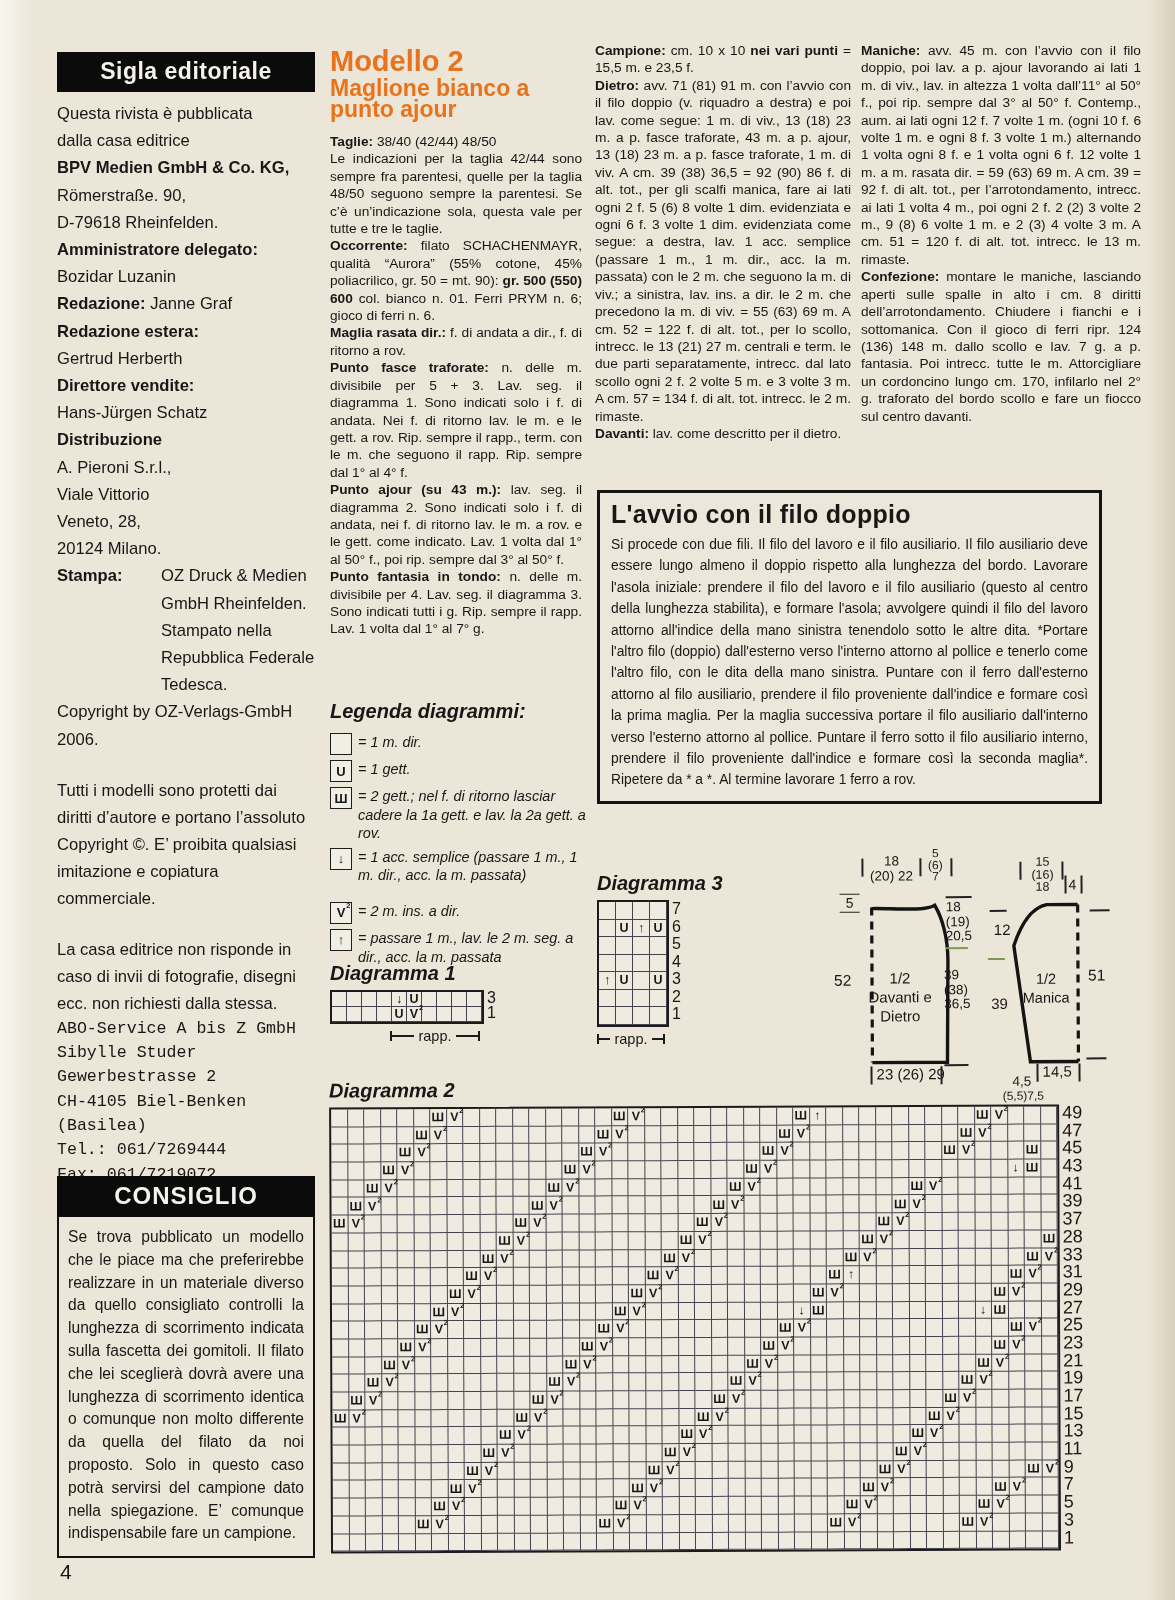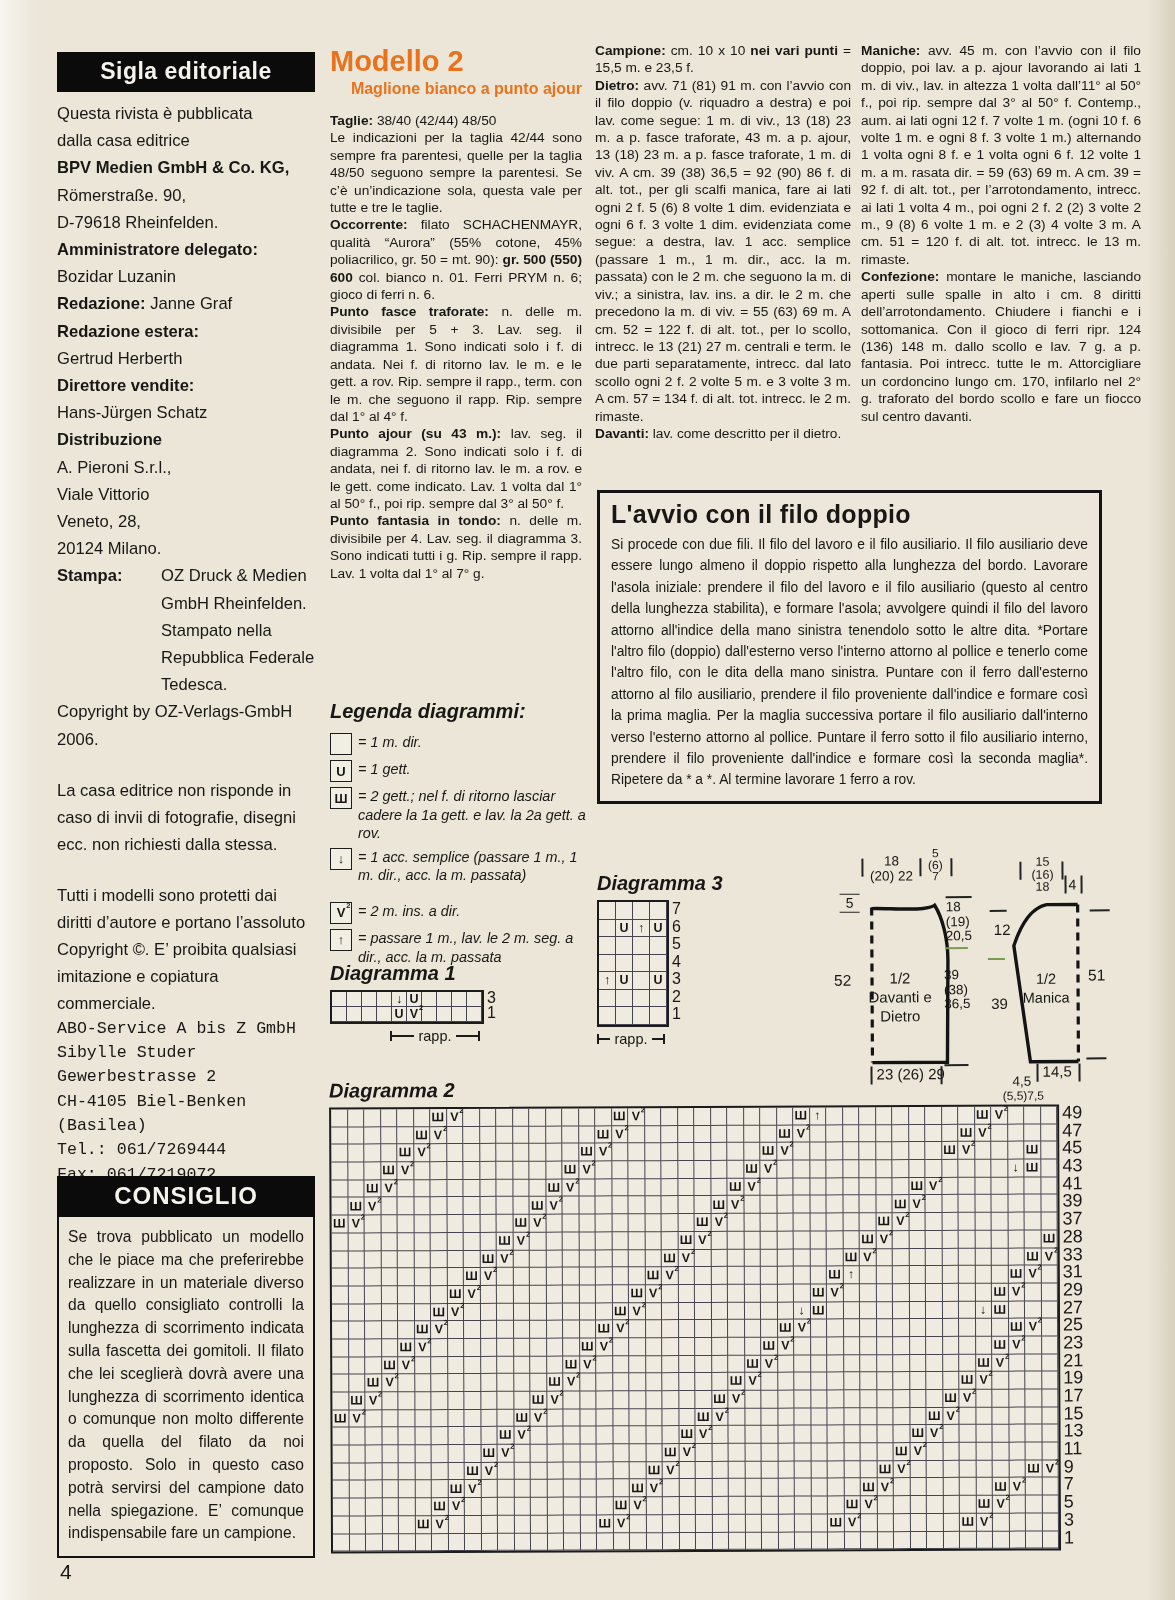--- a/index.html
+++ b/index.html
@@ -31,22 +31,22 @@
   .cbox{border:2.5px solid #121212;border-top:none;padding:9px 9px 11px;
         font-size:15.6px;line-height:22.8px;text-align:justify;}
 
   
   .col{position:absolute;text-align:justify;}
   .col p{font-size:13.7px;line-height:17.4px;}
   .col2{left:330px;top:46px;width:252px;}
   .col3{left:595px;top:42px;width:256px;}
   .col4{left:861px;top:42px;width:280px;}
   .title-orange{color:#e8731c;font-weight:bold;font-size:29px;line-height:30px;text-align:left;}
-  .subtitle-orange{color:#e8731c;font-weight:bold;font-size:16px;line-height:21px;
-                   text-align:right;margin-top:2px;}
+  .subtitle-orange{color:#e8731c;font-weight:bold;font-size:23px;line-height:21px;
+                   text-align:left;margin-top:2px;}
   .colbody{margin-top:13px;}
 
   
   .avvio{position:absolute;left:597px;top:490px;width:505px;border:3px solid #141414;
          box-sizing:border-box;padding:7px 11px 10px;background:rgba(255,255,255,0.06);}
   .avvio-title{font-size:25px;font-weight:bold;letter-spacing:.3px;}
   .avvio-text{margin-top:5px;font-size:13.8px;line-height:21.4px;text-align:justify;}
 
   
   .legend{position:absolute;left:330px;top:700px;width:256px;}
@@ -132,22 +132,22 @@
             <div>GmbH Rheinfelden.</div>
             <div>Stampato nella</div>
             <div>Repubblica Federale</div>
             <div>Tedesca.</div>
           </div>
         </div>
       </div>
     <div class="side-copy">
         <p><span>Copyright by OZ-Verlags-GmbH 2006.</span></p>
       </div>
+    <p class="side-para">Tutti i modelli sono protetti dai diritti d’autore e portano l’assoluto Copyright ©. E’ proibita qualsiasi imitazione e copiatura commerciale.</p>
     <p class="side-para">La casa editrice non risponde in caso di invii di fotografie, disegni ecc. non richiesti dalla stessa.</p>
-    <p class="side-para">Tutti i modelli sono protetti dai diritti d’autore e portano l’assoluto Copyright ©. E’ proibita qualsiasi imitazione e copiatura commerciale.</p>
     <div class="side-service">
         <p>ABO-Service A bis Z GmbH</p>
         <p>Sibylle Studer</p>
         <p>Gewerbestrasse 2</p>
         <p>CH-4105 Biel-Benken (Basilea)</p>
         <p>Tel.: 061/7269444</p>
         <p>Fax: 061/7219072</p>
       </div>
   </aside>
 
@@ -160,20 +160,21 @@
 
   <div class="pagenum">4</div>
 
   <div class="col col2">
     <div class="title-orange">Modello 2</div>
     <div class="subtitle-orange">Maglione bianco a punto ajour</div>
     <div class="colbody">
         <p><span class="b">Taglie:</span><span> 38/40 (42/44) 48/50</span></p>
         <p><span>Le indicazioni per la taglia 42/44 sono sempre fra parentesi, quelle per la taglia 48/50 seguono sempre la parentesi. Se c’è un’indicazione sola, questa vale per tutte e tre le taglie.</span></p>
         <p><span class="b">Occorrente:</span><span> filato SCHACHENMAYR, qualità “Aurora” (55% cotone, 45% poliacrilico, gr. 50 = mt. 90): </span><span class="b">gr. 500 (550) 600</span><span> col. bianco n. 01. Ferri PRYM n. 6; gioco di ferri n. 6.</span></p>
+        <p><span class="b">Maglia rasata dir.:</span><span> f. di andata a dir., f. di ritorno a rov.</span></p>
         <p><span class="b">Punto fasce traforate:</span><span> n. delle m. divisibile per 5 + 3. Lav. seg. il diagramma 1. Sono indicati solo i f. di andata. Nei f. di ritorno lav. le m. e le gett. a rov. Rip. sempre il rapp., term. con le m. che seguono il rapp. Rip. sempre dal 1° al 4° f.</span></p>
         <p><span class="b">Punto ajour (su 43 m.):</span><span> lav. seg. il diagramma 2. Sono indicati solo i f. di andata, nei f. di ritorno lav. le m. a rov. e le gett. come indicato. Lav. 1 volta dal 1° al 50° f., poi rip. sempre dal 3° al 50° f.</span></p>
         <p><span class="b">Punto fantasia in tondo:</span><span> n. delle m. divisibile per 4. Lav. seg. il diagramma 3. Sono indicati tutti i g. Rip. sempre il rapp. Lav. 1 volta dal 1° al 7° g.</span></p>
       </div>
   </div>
 
   <div class="col col3">
       <p><span class="b">Campione:</span><span> cm. 10 x 10 </span><span class="b">nei vari punti</span><span> = 15,5 m. e 23,5 f.</span></p>
       <p><span class="b">Dietro:</span><span> avv. 71 (81) 91 m. con l’avvio con il filo doppio (v. riquadro a destra) e poi lav. come segue: 1 m. di viv., 13 (18) 23 m. a p. fasce traforate, 43 m. a p. ajour, 13 (18) 23 m. a p. fasce traforate, 1 m. di viv. A cm. 39 (38) 36,5 = 92 (90) 86 f. di alt. tot., per gli scalfi manica, fare ai lati ogni 2 f. 5 (6) 8 volte 1 dim. evidenziata e ogni 6 f. 3 volte 1 dim. evidenziata come segue: a destra, lav. 1 acc. semplice (passare 1 m., 1 m. dir., acc. la m. passata) con le 2 m. che seguono la m. di viv.; a sinistra, lav. ins. a dir. le 2 m. che precedono la m. di viv. = 55 (63) 69 m. A cm. 52 = 122 f. di alt. tot., per lo scollo, intrecc. le 13 (21) 27 m. centrali e term. le due parti separatamente, intrecc. dal lato scollo ogni 2 f. 2 volte 5 m. e 3 volte 3 m. A cm. 57 = 134 f. di alt. tot. intrecc. le 2 m. rimaste.</span></p>
       <p><span class="b">Davanti:</span><span> lav. come descritto per il dietro.</span></p>

